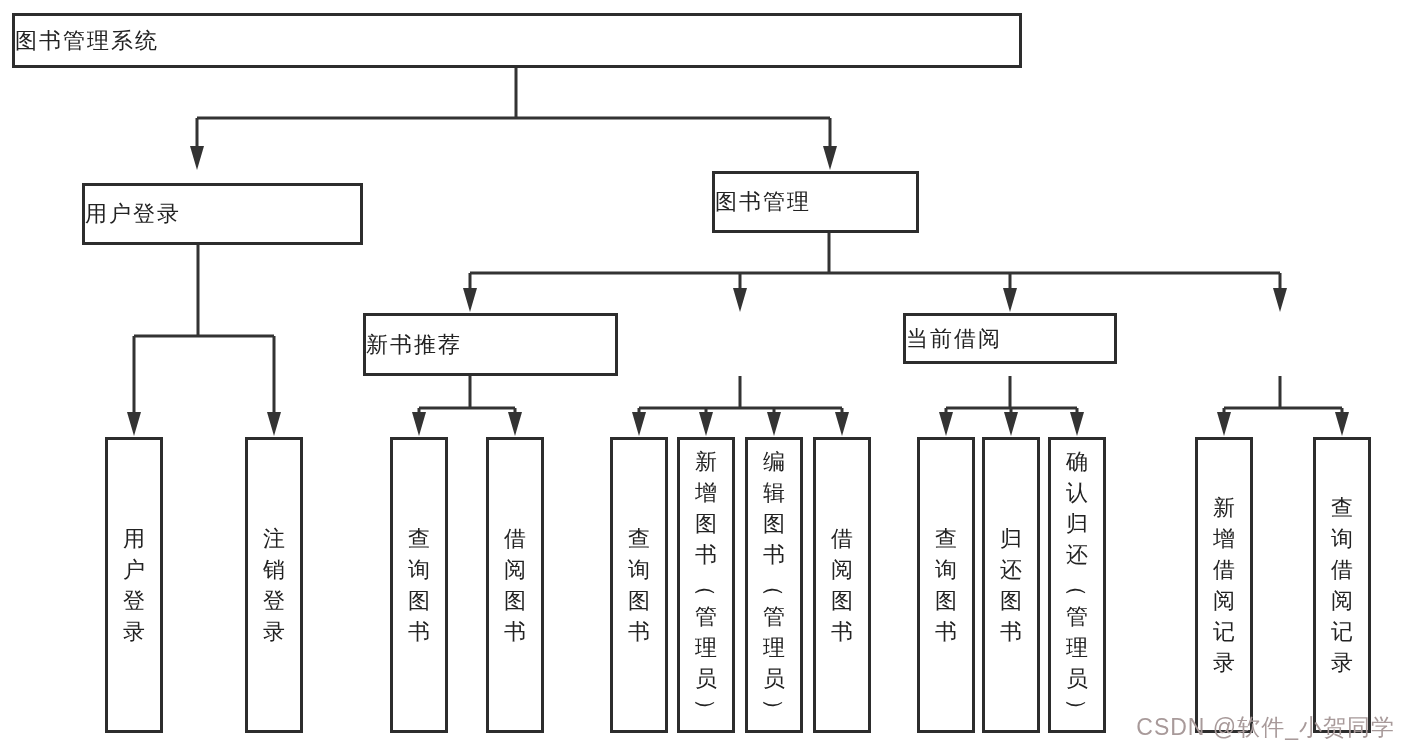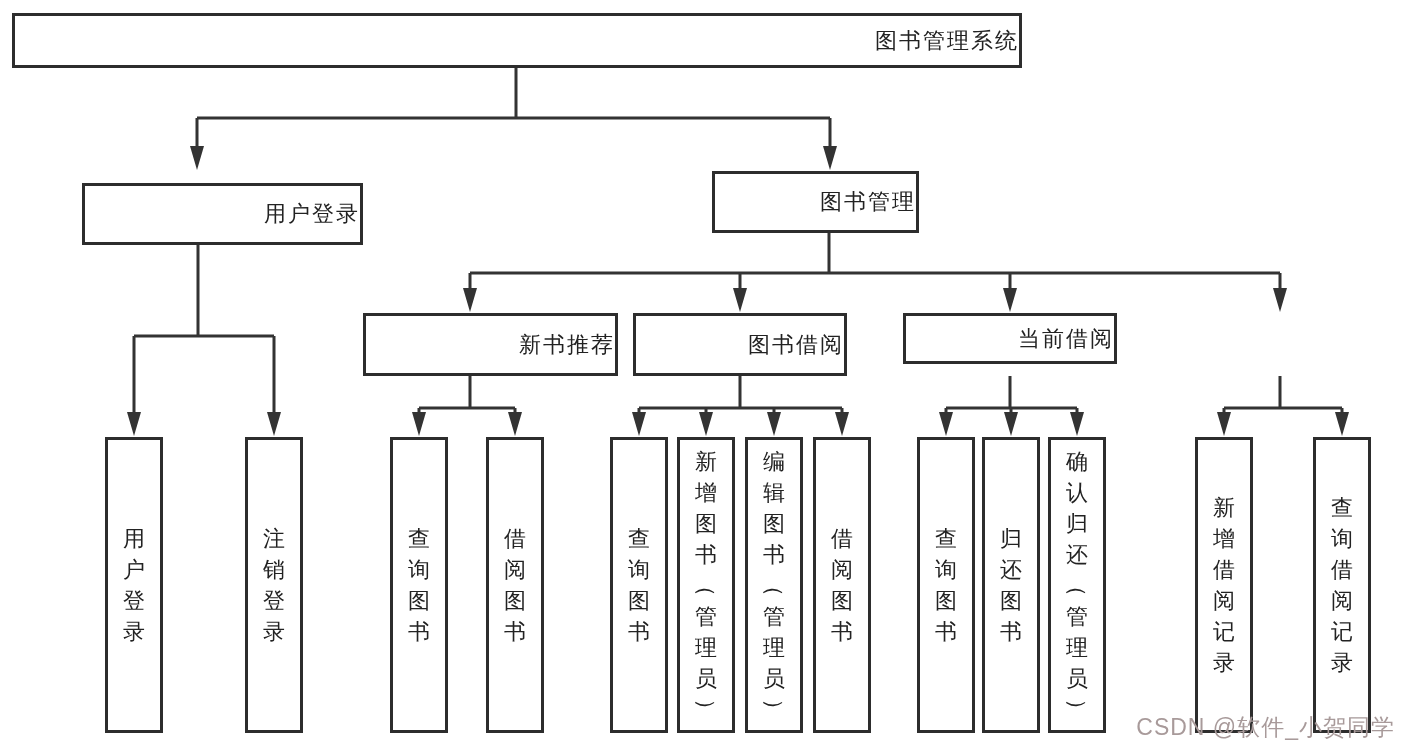--- a/index.html
+++ b/index.html
@@ -25,21 +25,21 @@
     position: absolute; left: 0; top: 0;
     width: 1405px; height: 747px;
     pointer-events: none;
   }
   .node {
     position: absolute;
     background: var(--c-background);
     border: 3px solid var(--c-border);
     display: flex;
     align-items: center;
-    justify-content: flex-end;
+    justify-content: flex-start;
   }
   .hlabel {
     font-size: 22px;
     color: var(--c-text);
     letter-spacing: 2px;
     white-space: nowrap;
   }
   .vlabel {
     position: absolute; top: 0; left: 0; right: 0; bottom: 0;
     display: flex;
@@ -122,23 +122,20 @@
   <div class="node" style="left:82px;top:183px;width:281px;height:62px">
     <span class="hlabel">用户登录</span>
   </div>
   <div class="node" style="left:712px;top:171px;width:207px;height:62px">
     <span class="hlabel">图书管理</span>
   </div>
 
   <div class="node" style="left:363px;top:313px;width:255px;height:63px">
     <span class="hlabel">新书推荐</span>
   </div>
-  <div class="node" style="left:633px;top:313px;width:214px;height:63px">
-    <span class="hlabel">图书借阅</span>
-  </div>
   <div class="node" style="left:903px;top:313px;width:214px;height:51px">
     <span class="hlabel">当前借阅</span>
   </div>
 
   <div class="node" style="left:105px;top:437px;width:58px;height:296px">
     <div class="vlabel">
         <span class="ch">用</span>
         <span class="ch">户</span>
         <span class="ch">登</span>
         <span class="ch">录</span>

